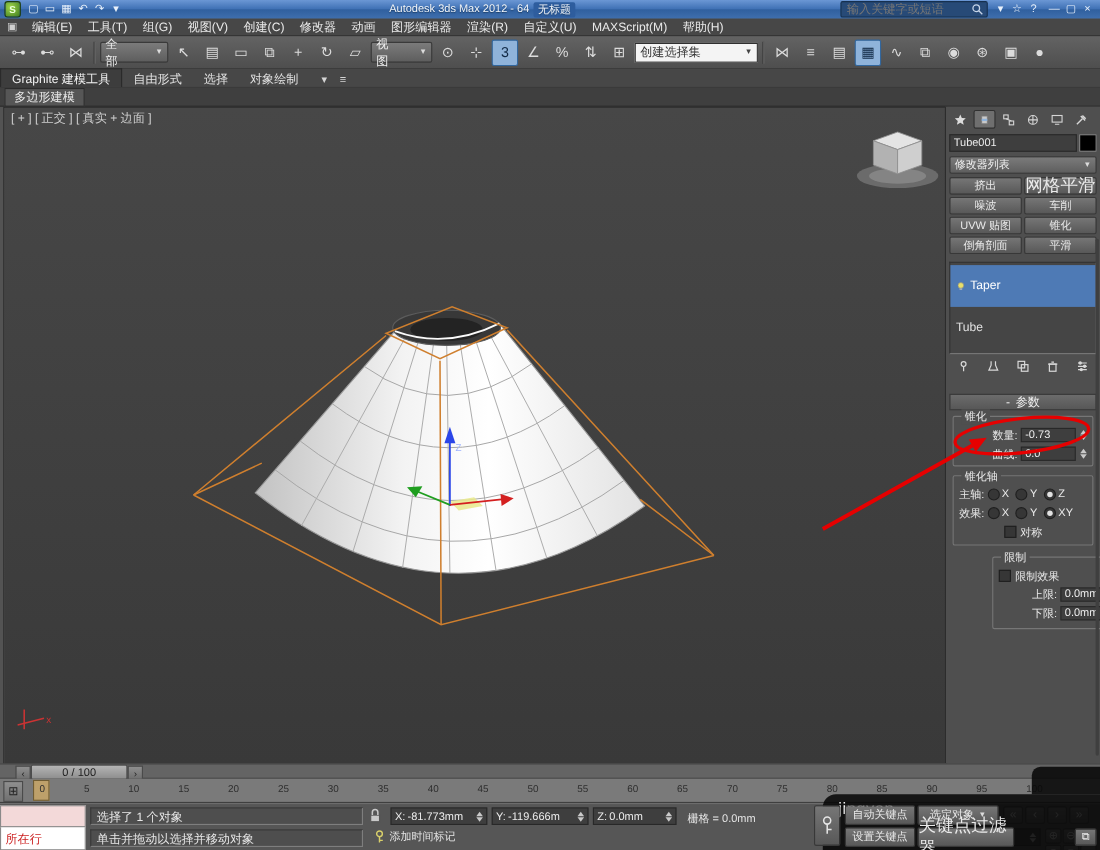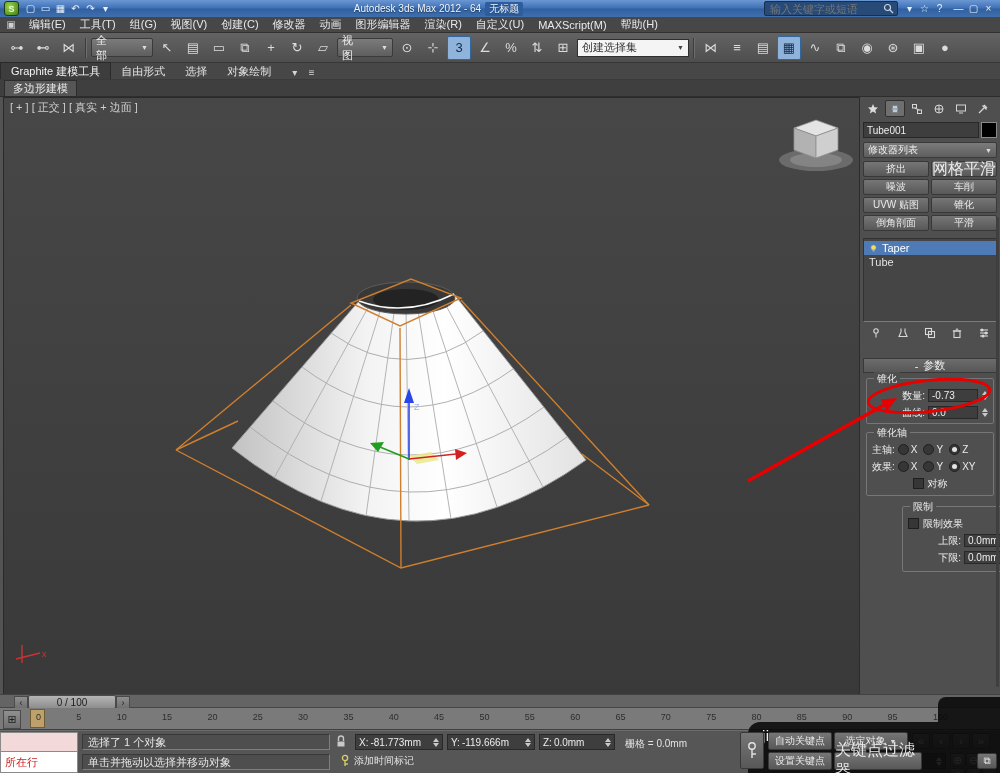--- a/index.html
+++ b/index.html
@@ -38,21 +38,21 @@
   .inset{background:#4e4e4e;border-top:1px solid #383838;border-left:1px solid #383838;border-bottom:1px solid #7e7e7e;border-right:1px solid #7e7e7e;color:#e8e8e8;font-size:11px;display:flex;align-items:center;padding:0 5px;box-sizing:border-box;}
   .spin{display:flex;flex-direction:column;gap:1px;margin-left:1px;}
   .spin i{width:0;height:0;border-left:3px solid transparent;border-right:3px solid transparent;}
   .spin .u{border-bottom:4px solid #c9c9c9;}
   .spin .d{border-top:4px solid #c9c9c9;}
   
   .panel{left:859px;top:97px;width:141px;height:597px;background:#4f4f4f;border-left:1px solid #2c2c2c;box-sizing:border-box;}
   .ptab{width:18px;height:15px;display:flex;align-items:center;justify-content:center;border:1px solid transparent;border-radius:2px;}
   .ptab.active{background:#6f6f6f;border-color:#303030;}
   .stack{background:#454545;border-top:1px solid #323232;border-left:1px solid #323232;border-bottom:1px solid #7b7b7b;border-right:1px solid #7b7b7b;font-size:11px;color:#e2e2e2;box-sizing:border-box;padding:2px 0;}
-  .stack-row{display:flex;align-items:center;gap:4px;height:14px;padding:0 5px;}
+  .stack-row{display:flex;align-items:center;gap:4px;height:14px;padding:12px 5px;}
   .stack-row.active{background:#4e7ab5;color:#fff;}
   .rollout{background:linear-gradient(#6c6c6c,#575757);border:1px solid #393939;color:#f0f0f0;font-size:11px;display:flex;align-items:center;justify-content:center;gap:5px;box-sizing:border-box;}
   .group{border:1px solid #767676;border-radius:2px;box-sizing:border-box;padding-top:8px;}
   .legend{position:absolute;top:-7px;left:7px;background:#4f4f4f;padding:0 3px;font-size:10px;color:#eaeaea;}
   .prow{display:flex;align-items:center;justify-content:flex-end;gap:3px;height:17px;padding:0 5px;font-size:10px;color:#eaeaea;}
   .radio{width:9px;height:9px;border-radius:50%;background:#363636;border:1px solid #1f1f1f;position:relative;flex:0 0 auto;}
   .radio.active::after{content:"";position:absolute;inset:2px;border-radius:50%;background:#e2e2e2;}
   .chk{width:9px;height:9px;background:#363636;border:1px solid #1f1f1f;flex:0 0 auto;}
   
   .timeslider{left:0;top:694px;width:1000px;height:14px;background:#646464;border-top:1px solid #424242;border-bottom:1px solid #454545;box-sizing:border-box;}

